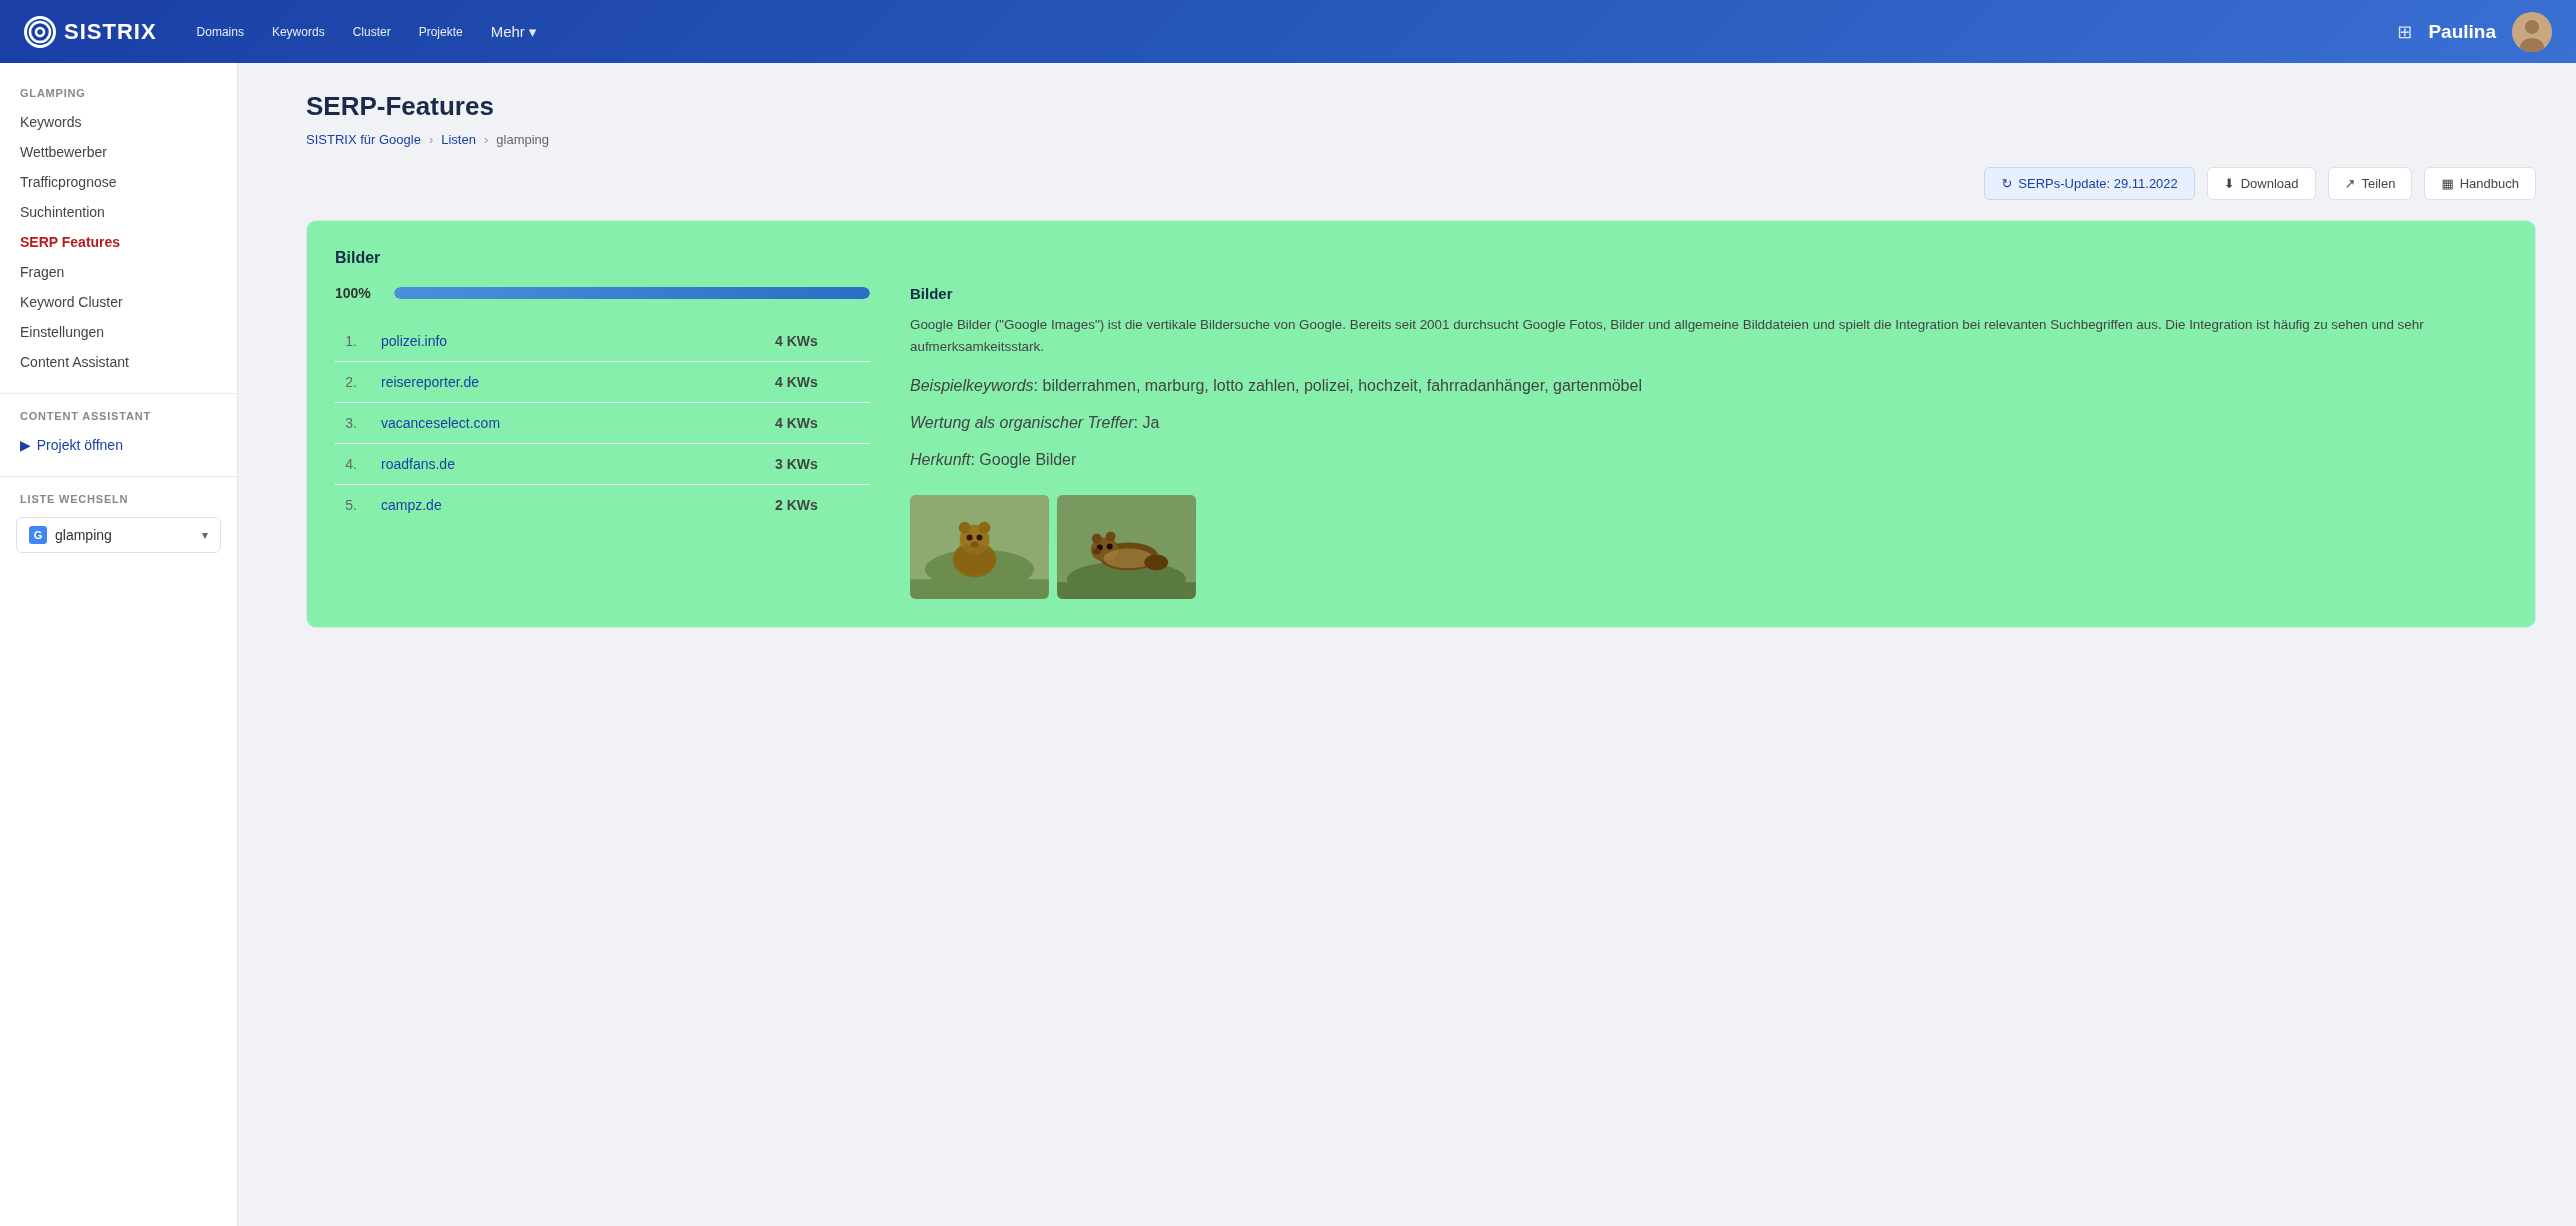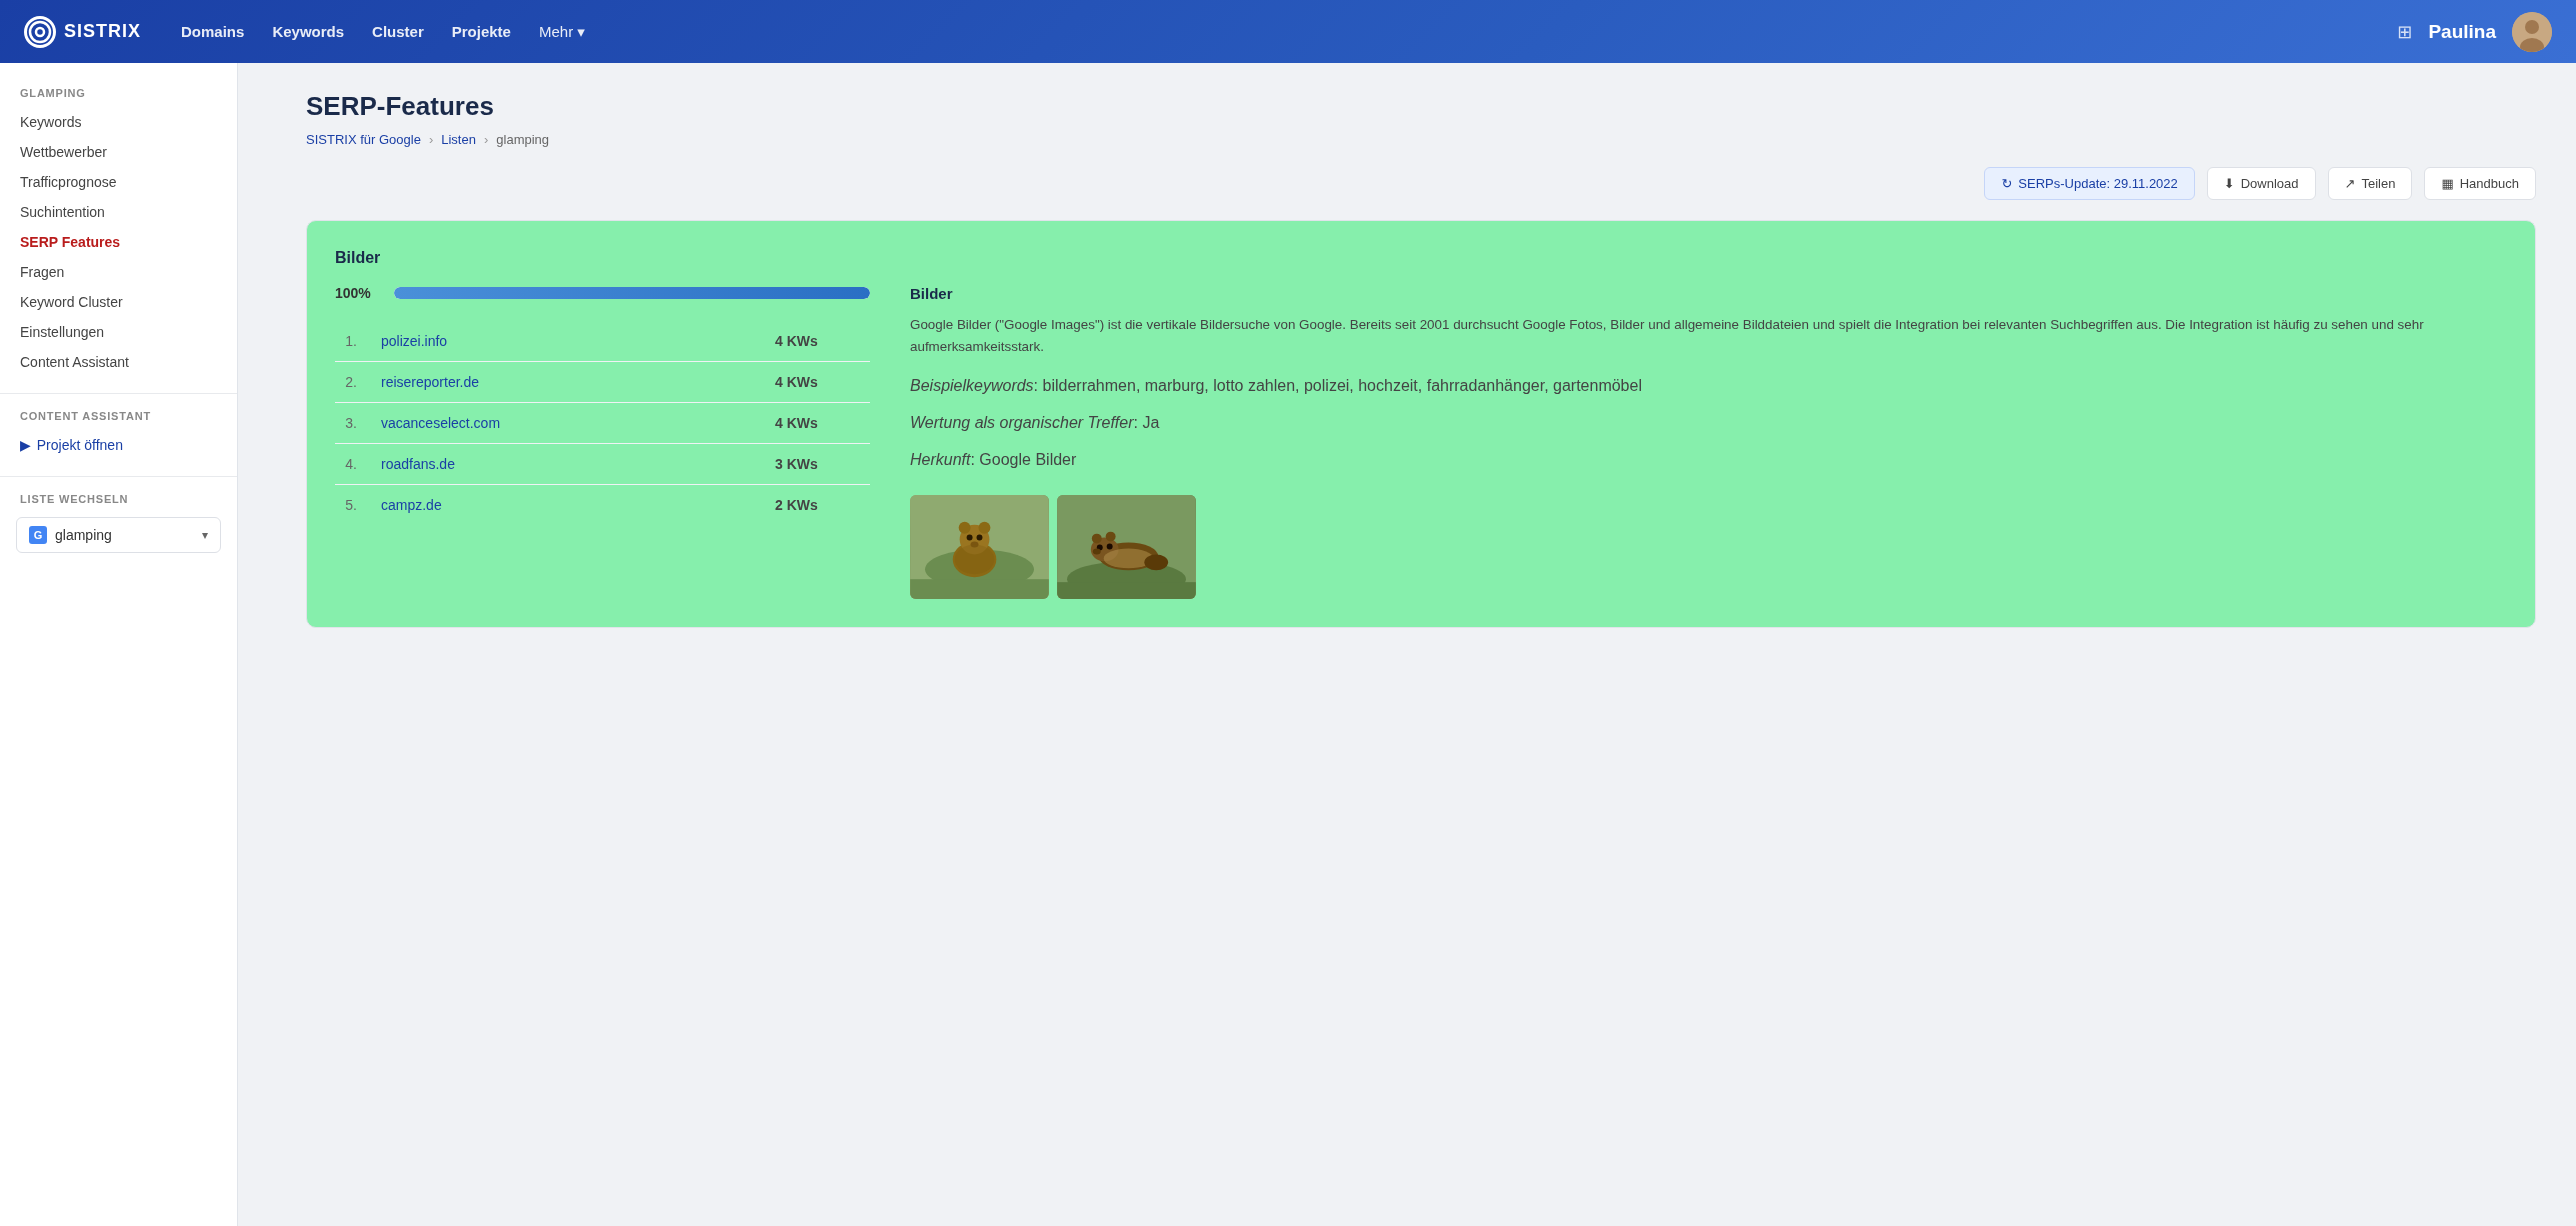--- a/index.html
+++ b/index.html
@@ -13,21 +13,21 @@
       align-items: center;
       padding: 0 24px;
       gap: 32px;
     }
     .logo {
       display: flex;
       align-items: center;
       gap: 8px;
       color: #fff;
       font-weight: 800;
-      font-size: 18px;
+      font-size: 22px;
       letter-spacing: 1px;
     }
     .logo-icon {
       width: 32px;
       height: 32px;
       border: 3px solid #fff;
       border-radius: 50%;
       display: flex;
       align-items: center;
       justify-content: center;
@@ -37,22 +37,22 @@
     }
     .nav-links {
       display: flex;
       gap: 28px;
       list-style: none;
       margin-left: 8px;
     }
     .nav-links li a {
       color: rgba(255,255,255,0.9);
       text-decoration: none;
-      font-size: 15px;
-      font-weight: 700;
+      font-size: 12px;
+      font-weight: 400;
     }
     .mehr-btn {
       display: flex;
       align-items: center;
       gap: 4px;
       color: rgba(255,255,255,0.9);
       font-size: 15px;
       font-weight: 500;
       cursor: pointer;
     }

